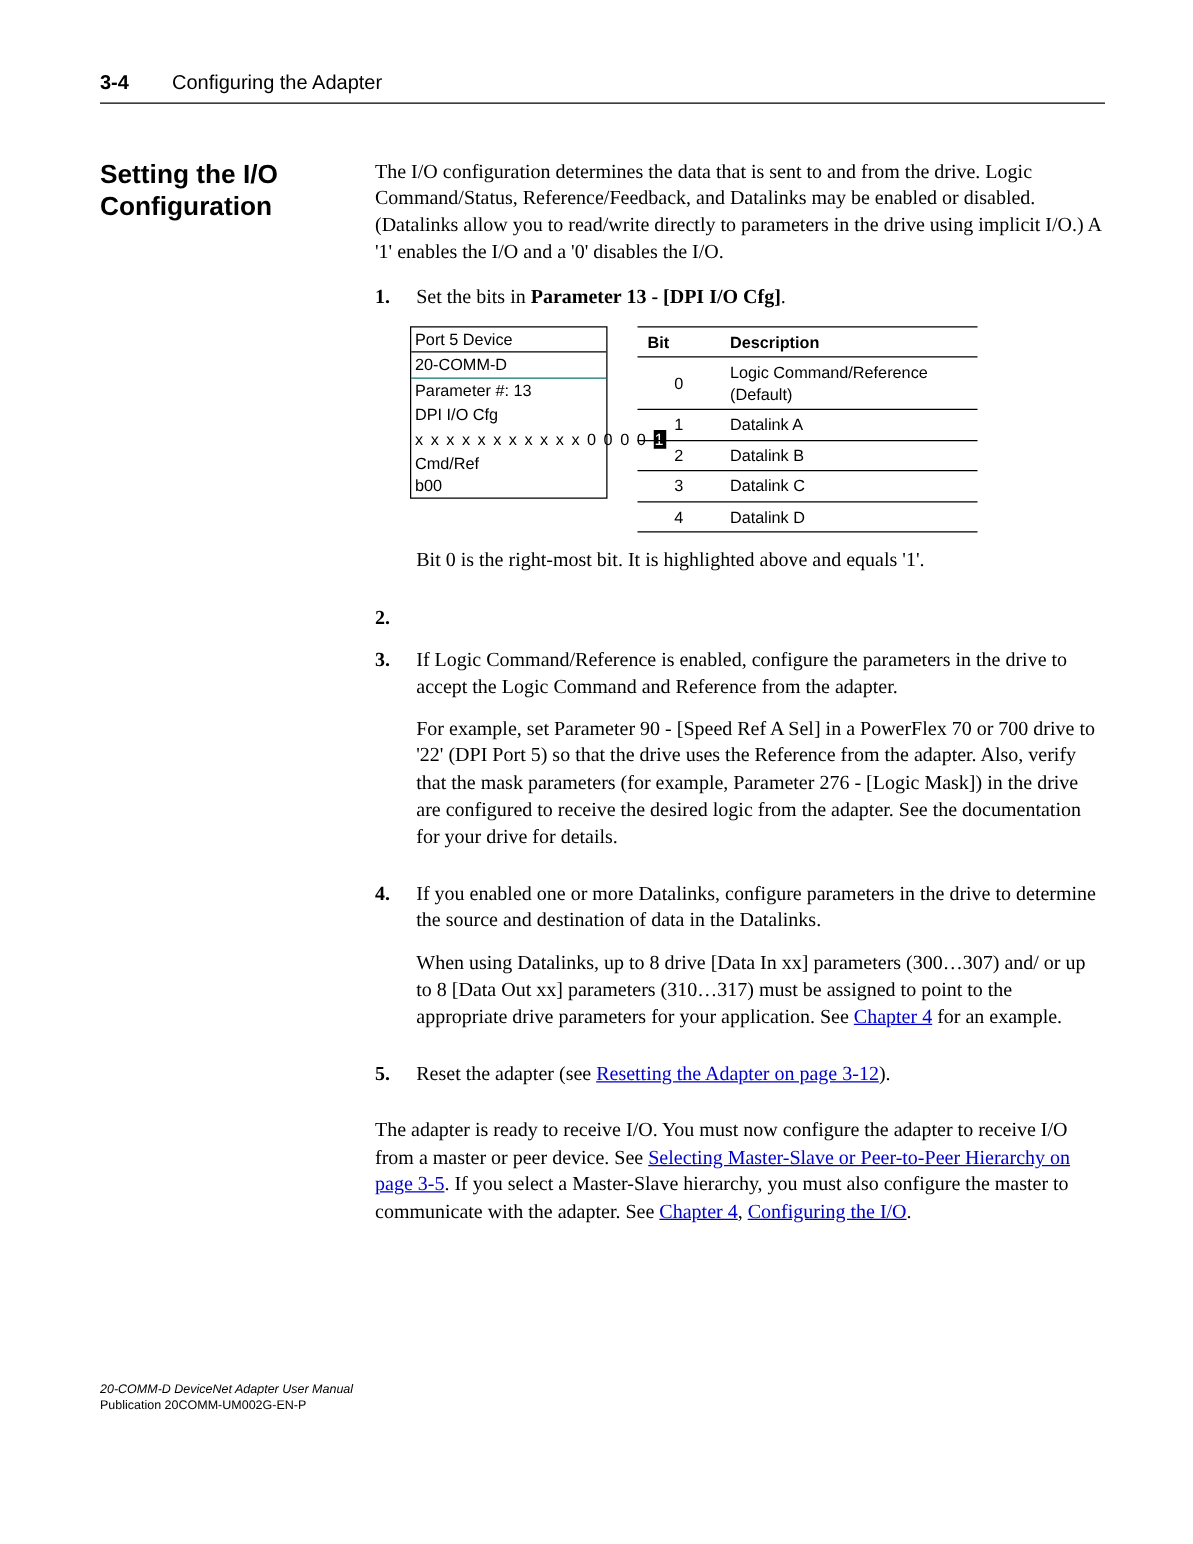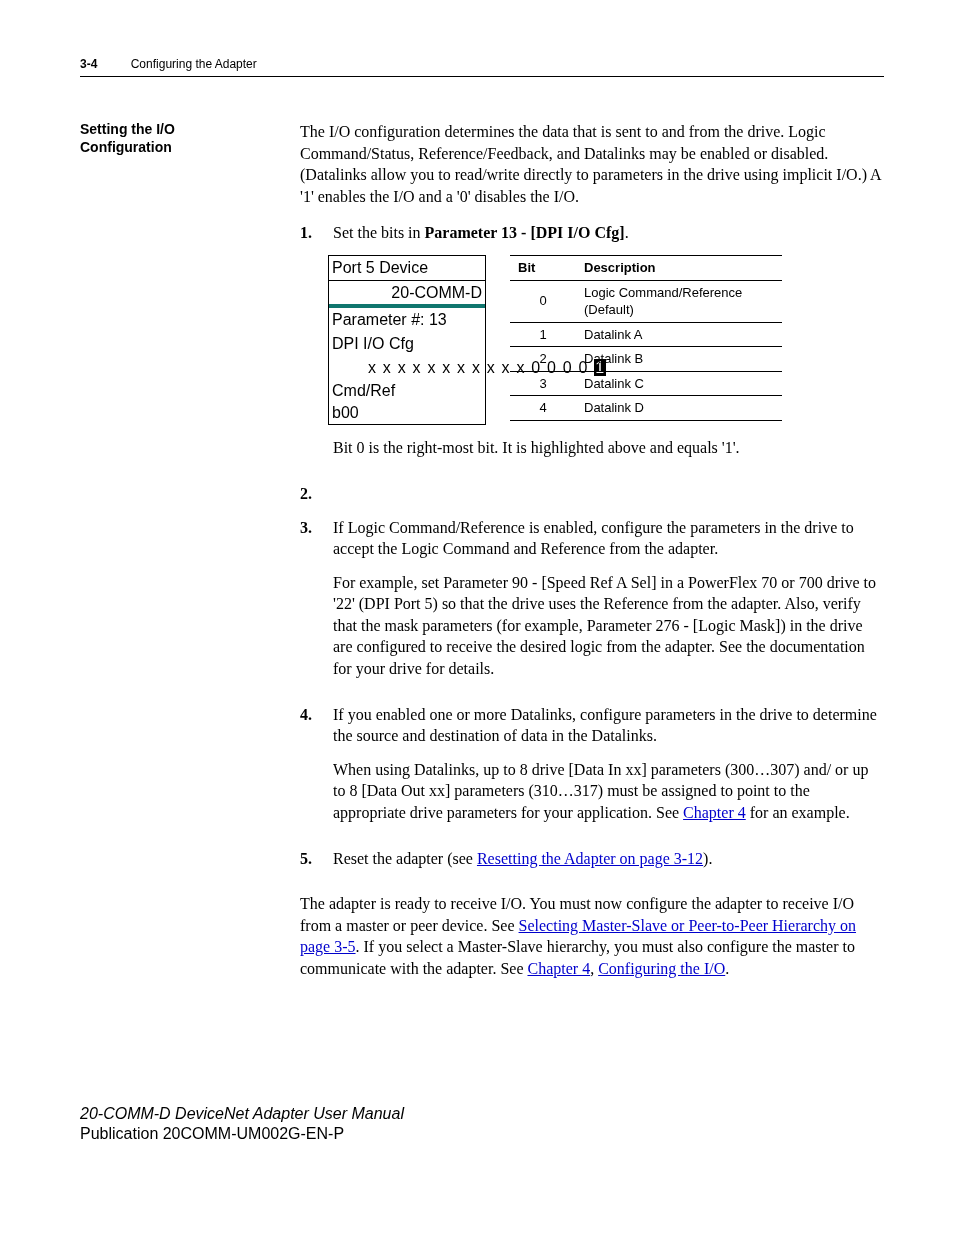--- a/index.html
+++ b/index.html
@@ -8,75 +8,75 @@
     color: #000;
     background: #fff;
     margin: 0;
     padding: 56px 70px 40px 80px;
     width: 954px;
     box-sizing: border-box;
     line-height: 1.35;
   }
   .header {
     font-family: Arial, Helvetica, sans-serif;
-    font-size: 12px;
+    font-size: 16px;
     border-bottom: 1px solid #000;
     padding-bottom: 4px;
     margin-bottom: 44px;
   }
   .header .pg { font-weight: bold; margin-right: 30px; }
   .columns { display: flex; gap: 50px; }
   .sidecol { width: 170px; flex: none; }
   .sidecol h2 {
     font-family: Arial, Helvetica, sans-serif;
     font-weight: bold;
-    font-size: 14px;
+    font-size: 21px;
     margin: 0;
     line-height: 1.25;
   }
   .maincol { flex: 1; }
   .maincol p { margin: 0 0 14px 0; }
   ol.steps { list-style: none; padding: 0; margin: 0; }
   ol.steps > li { display: flex; margin-bottom: 12px; }
   ol.steps > li > .num { width: 28px; flex: none; font-weight: bold; }
   ol.steps > li > .body { flex: 1; }
   ol.steps > li > .body > p { margin: 0 0 12px 5px; }
   .link { color: #0000cc; text-decoration: underline; }
   .step1row { display: flex; gap: 24px; margin-top: 10px; margin-bottom: 12px; align-items: flex-start; }
   .lcdbox {
     font-family: Arial, Helvetica, sans-serif;
-    font-size: 16px;
+    font-size: 13px;
     border: 1px solid #000;
     width: 156px;
     flex: none;
   }
   .lcdbox .row { padding: 1px 3px; }
   .lcdbox .r1 { border-bottom: 1px solid #000; }
-  .lcdbox .r2 { border-bottom: 4px solid #0f766e; text-align: right; }
-  .lcdbox .mono { font-family: Arial, Helvetica, sans-serif; letter-spacing: 1.2px; white-space: nowrap; margin-left: 36px; }
+  .lcdbox .r2 { border-bottom: 1px solid #0f766e; }
+  .lcdbox .mono { font-family: Arial, Helvetica, sans-serif; letter-spacing: 1.2px; white-space: nowrap; }
   .lcdbox .hl { background: #000; color: #fff; padding: 0 1px; }
   .lcdbox .br { display: flex; justify-content: space-between; flex-direction: column; }
   table.bit {
     border-collapse: collapse;
     font-family: Arial, Helvetica, sans-serif;
     font-size: 13px;
     width: 272px;
     flex: none;
   }
   table.bit th, table.bit td {
     border-top: 1px solid #000;
     border-bottom: 1px solid #000;
     padding: 3px 8px;
     text-align: left;
   }
   table.bit th { font-weight: bold; }
   table.bit td.c { text-align: center; width: 50px; }
   .footer {
     font-family: Arial, Helvetica, sans-serif;
-    font-size: 16px;
+    font-size: 10px;
     font-style: italic;
     margin-top: 110px;
     line-height: 1.3;
   }
   .footer .l2 { font-style: normal; }
 </style>
 </head>
 <body>
 
 <div class="header">

